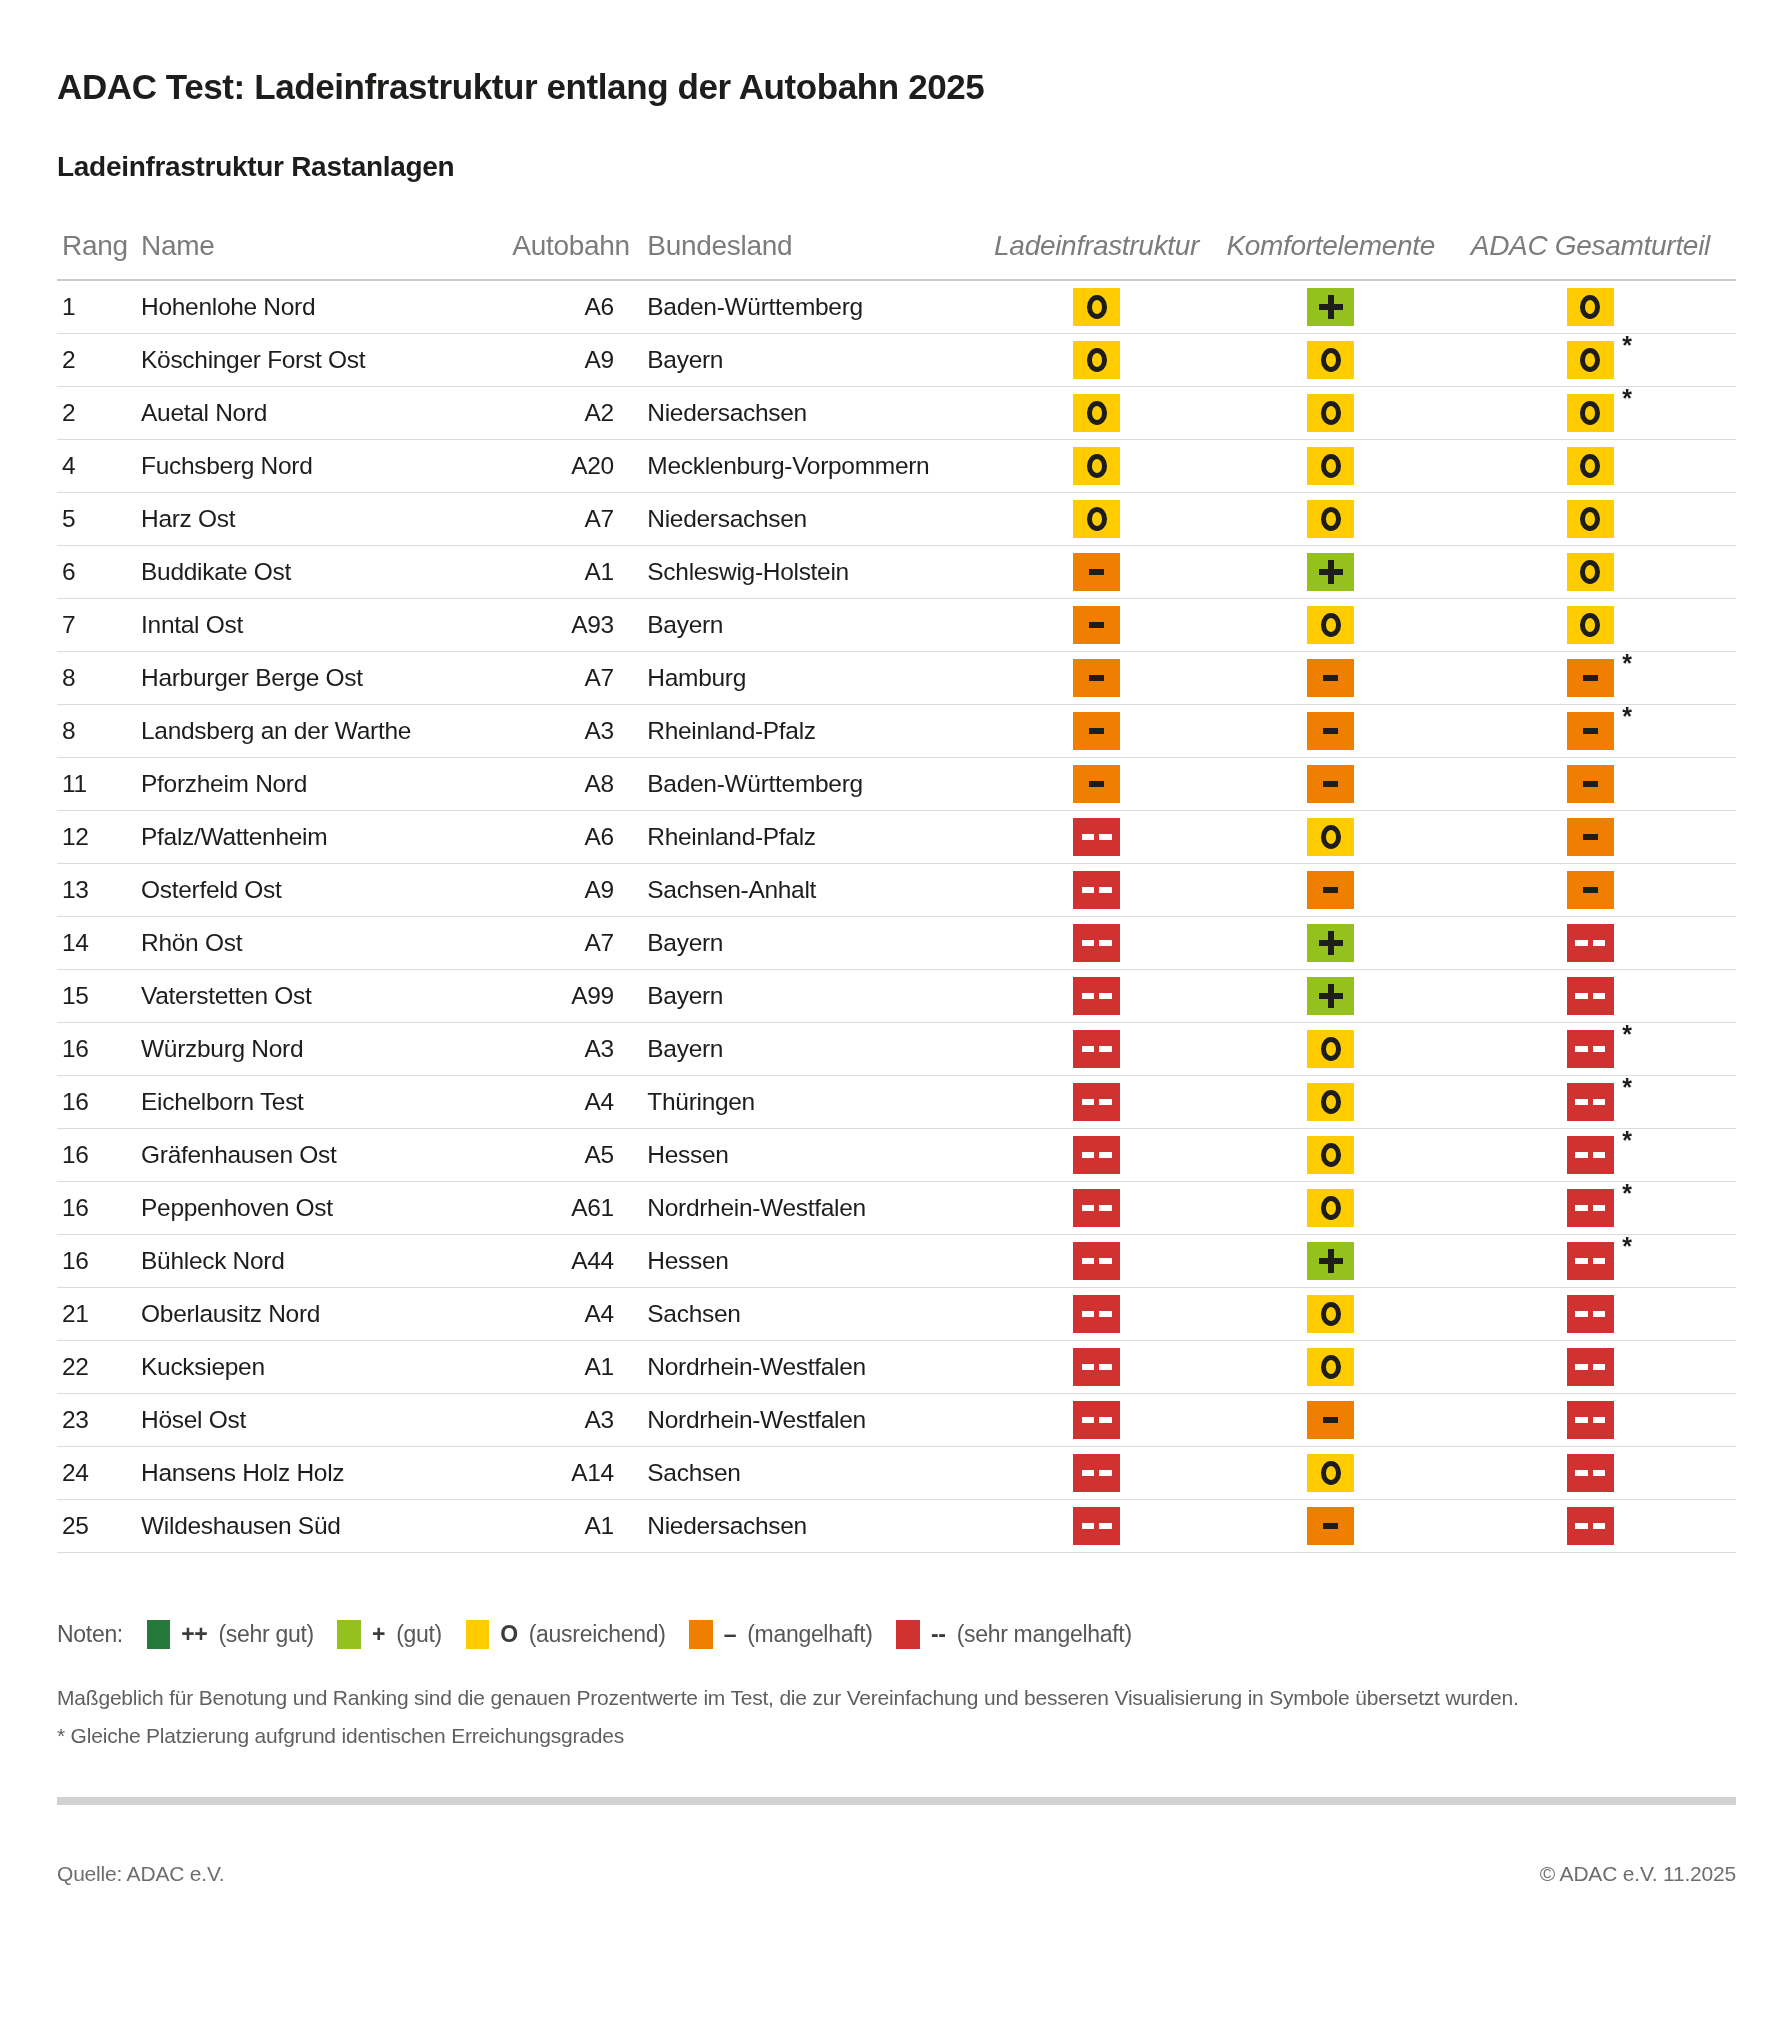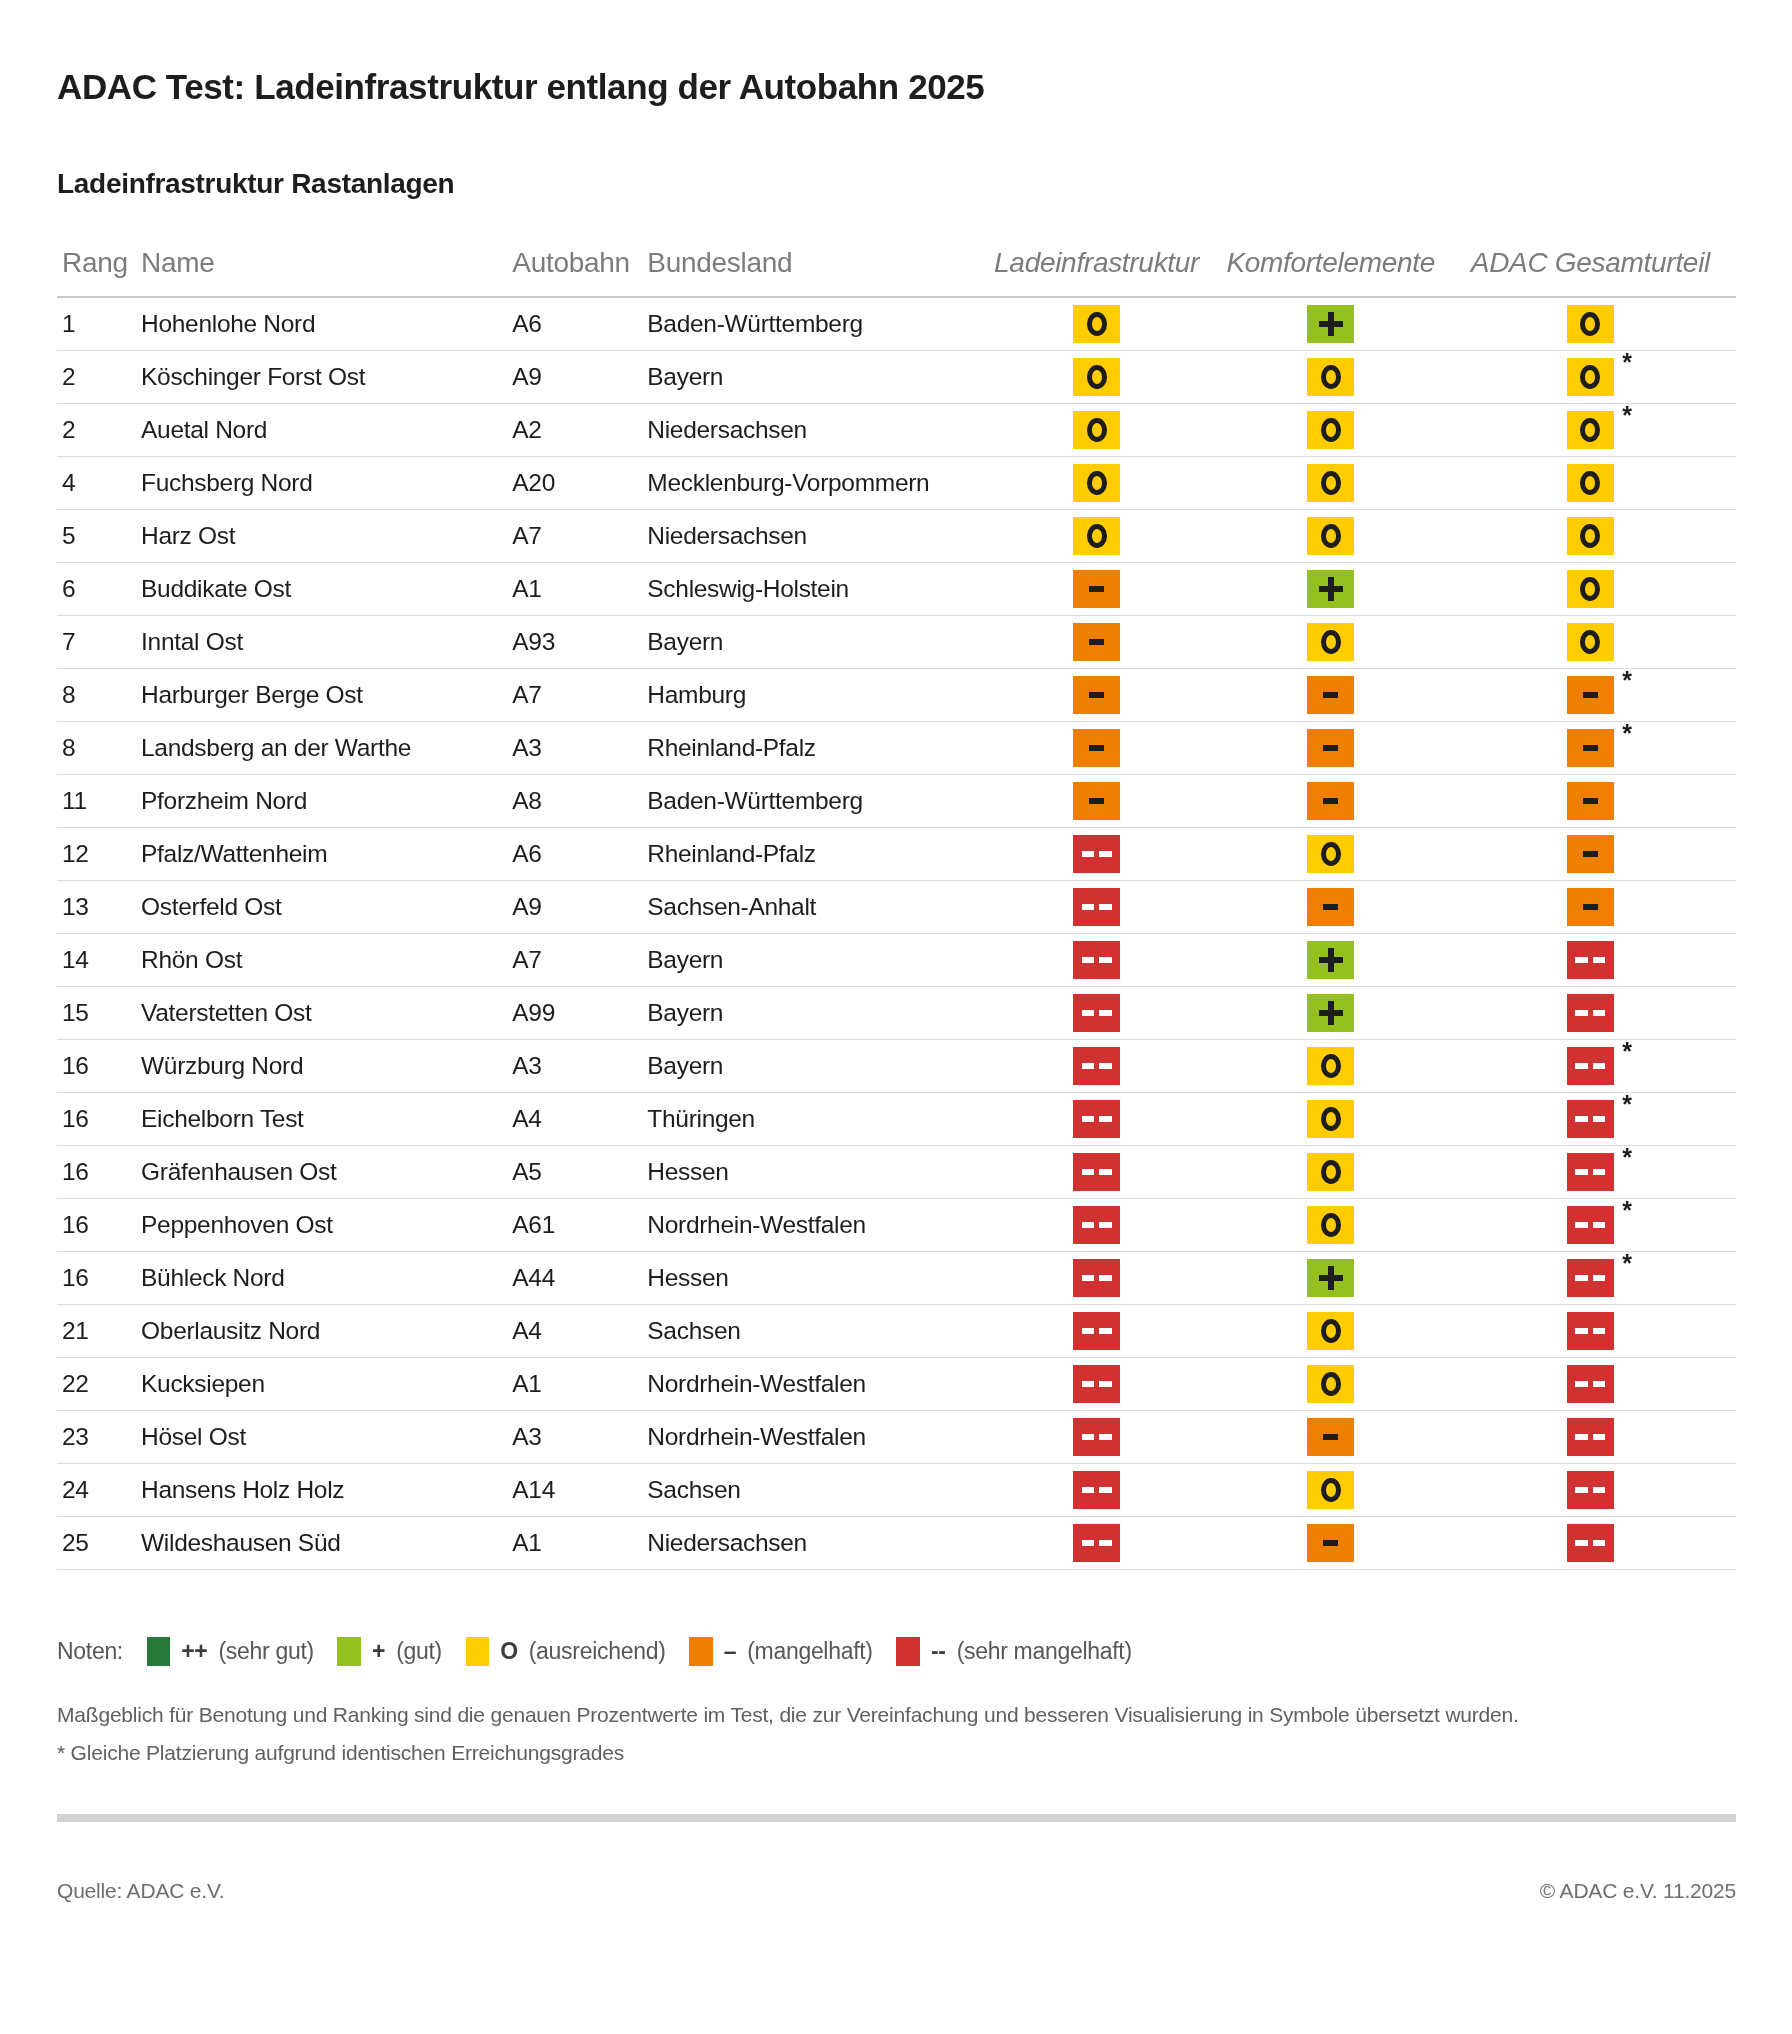--- a/index.html
+++ b/index.html
@@ -21,21 +21,21 @@
   h1.title {
     font-size: 35px;
     font-weight: 700;
     letter-spacing: -0.4px;
     margin: 67px 0 0 0;
   }
   h2.subtitle {
     font-size: 28px;
     font-weight: 700;
     letter-spacing: -0.3px;
-    margin: 61px 0 25px 0;
+    margin: 44px 0 25px 0;
   }
   table.ranking {
     width: 100%;
     border-collapse: collapse;
     table-layout: fixed;
   }
   col.w-rank       { width: 84px; }
   col.w-name       { width: 371px; }
   col.w-autobahn   { width: 110px; }
   col.w-bundesland { width: 354px; }
@@ -62,21 +62,21 @@
     height: 52px;
     border-bottom: 1.7px solid #dcdcdc;
     font-size: 24.5px;
     letter-spacing: -0.3px;
     vertical-align: middle;
     padding: 0;
     white-space: nowrap;
     overflow: hidden;
   }
   td.c-rank       { padding-left: 5px; }
-  td.c-autobahn   { padding-right: 8.4px; }
+  td.c-autobahn   { text-align: right; padding-right: 8.4px; }
   td.c-bundesland { padding-left: 25px; }
   td.c-badge      { text-align: center; }
 
   .badge-wrap {
     position: relative;
     display: inline-flex;
     vertical-align: middle;
   }
   .badge {
     display: inline-flex;

